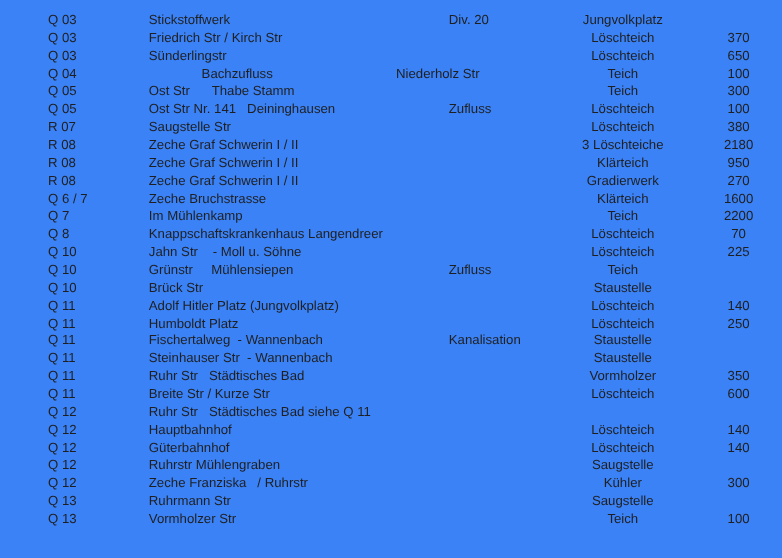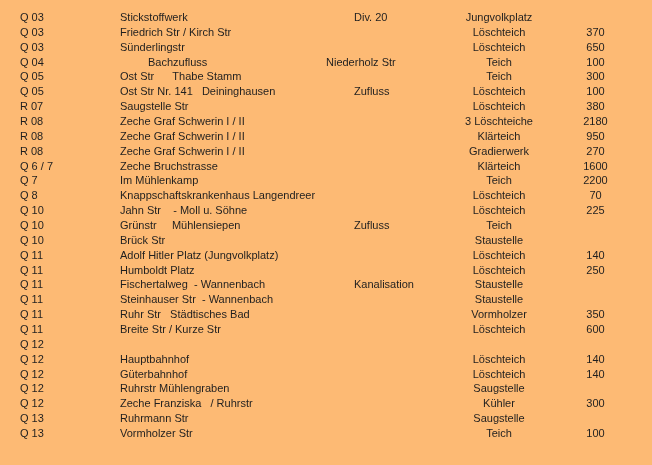--- a/index.html
+++ b/index.html
@@ -8,34 +8,34 @@
     width: 652px;
     height: 465px;
     overflow: hidden;
     font-family: "Liberation Sans", "DejaVu Sans", sans-serif;
     color: #1f1f1f;
   }
   .sheet {
     width: 652px;
     height: 465px;
     padding-top: 10px;
-    padding-left: 20px;
-    background: #fdba74;
+    padding-left: 40px;
+    background: #3b82f6;
   }
   .table { width: 620px; }
   .row {
     display: grid;
     grid-template-columns: 84px 206px 118px 142px 51px;
     height: 14.86px;
     line-height: 14.86px;
     font-size: 11px;
   }
   .cell { white-space: pre; overflow: visible; }
   .cell.code  { text-align: left; }
-  .cell.name  { text-align: left; margin-left: 16px; }
+  .cell.name  { text-align: left; }
   .cell.note  { text-align: left; margin-left: 44px; }
   .cell.type  { text-align: center; }
   .cell.value { text-align: center; }
 </style>
 </head>
 <body>
 
 <div class="sheet">
   <div class="table" id="rows">
   <div class="row">
@@ -209,20 +209,21 @@
   <div class="row">
     <div class="cell code">Q 11</div>
     <div class="cell name">Breite Str / Kurze Str</div>
     <div class="cell note"></div>
     <div class="cell type">Löschteich</div>
     <div class="cell value">600</div>
   </div>
 
   <div class="row">
     <div class="cell code">Q 12</div>
+    <div class="cell name">Ruhr Str   Städtisches Bad siehe Q 11</div>
     <div class="cell note"></div>
     <div class="cell type"></div>
     <div class="cell value"></div>
   </div>
 
   <div class="row">
     <div class="cell code">Q 12</div>
     <div class="cell name">Hauptbahnhof</div>
     <div class="cell note"></div>
     <div class="cell type">Löschteich</div>

